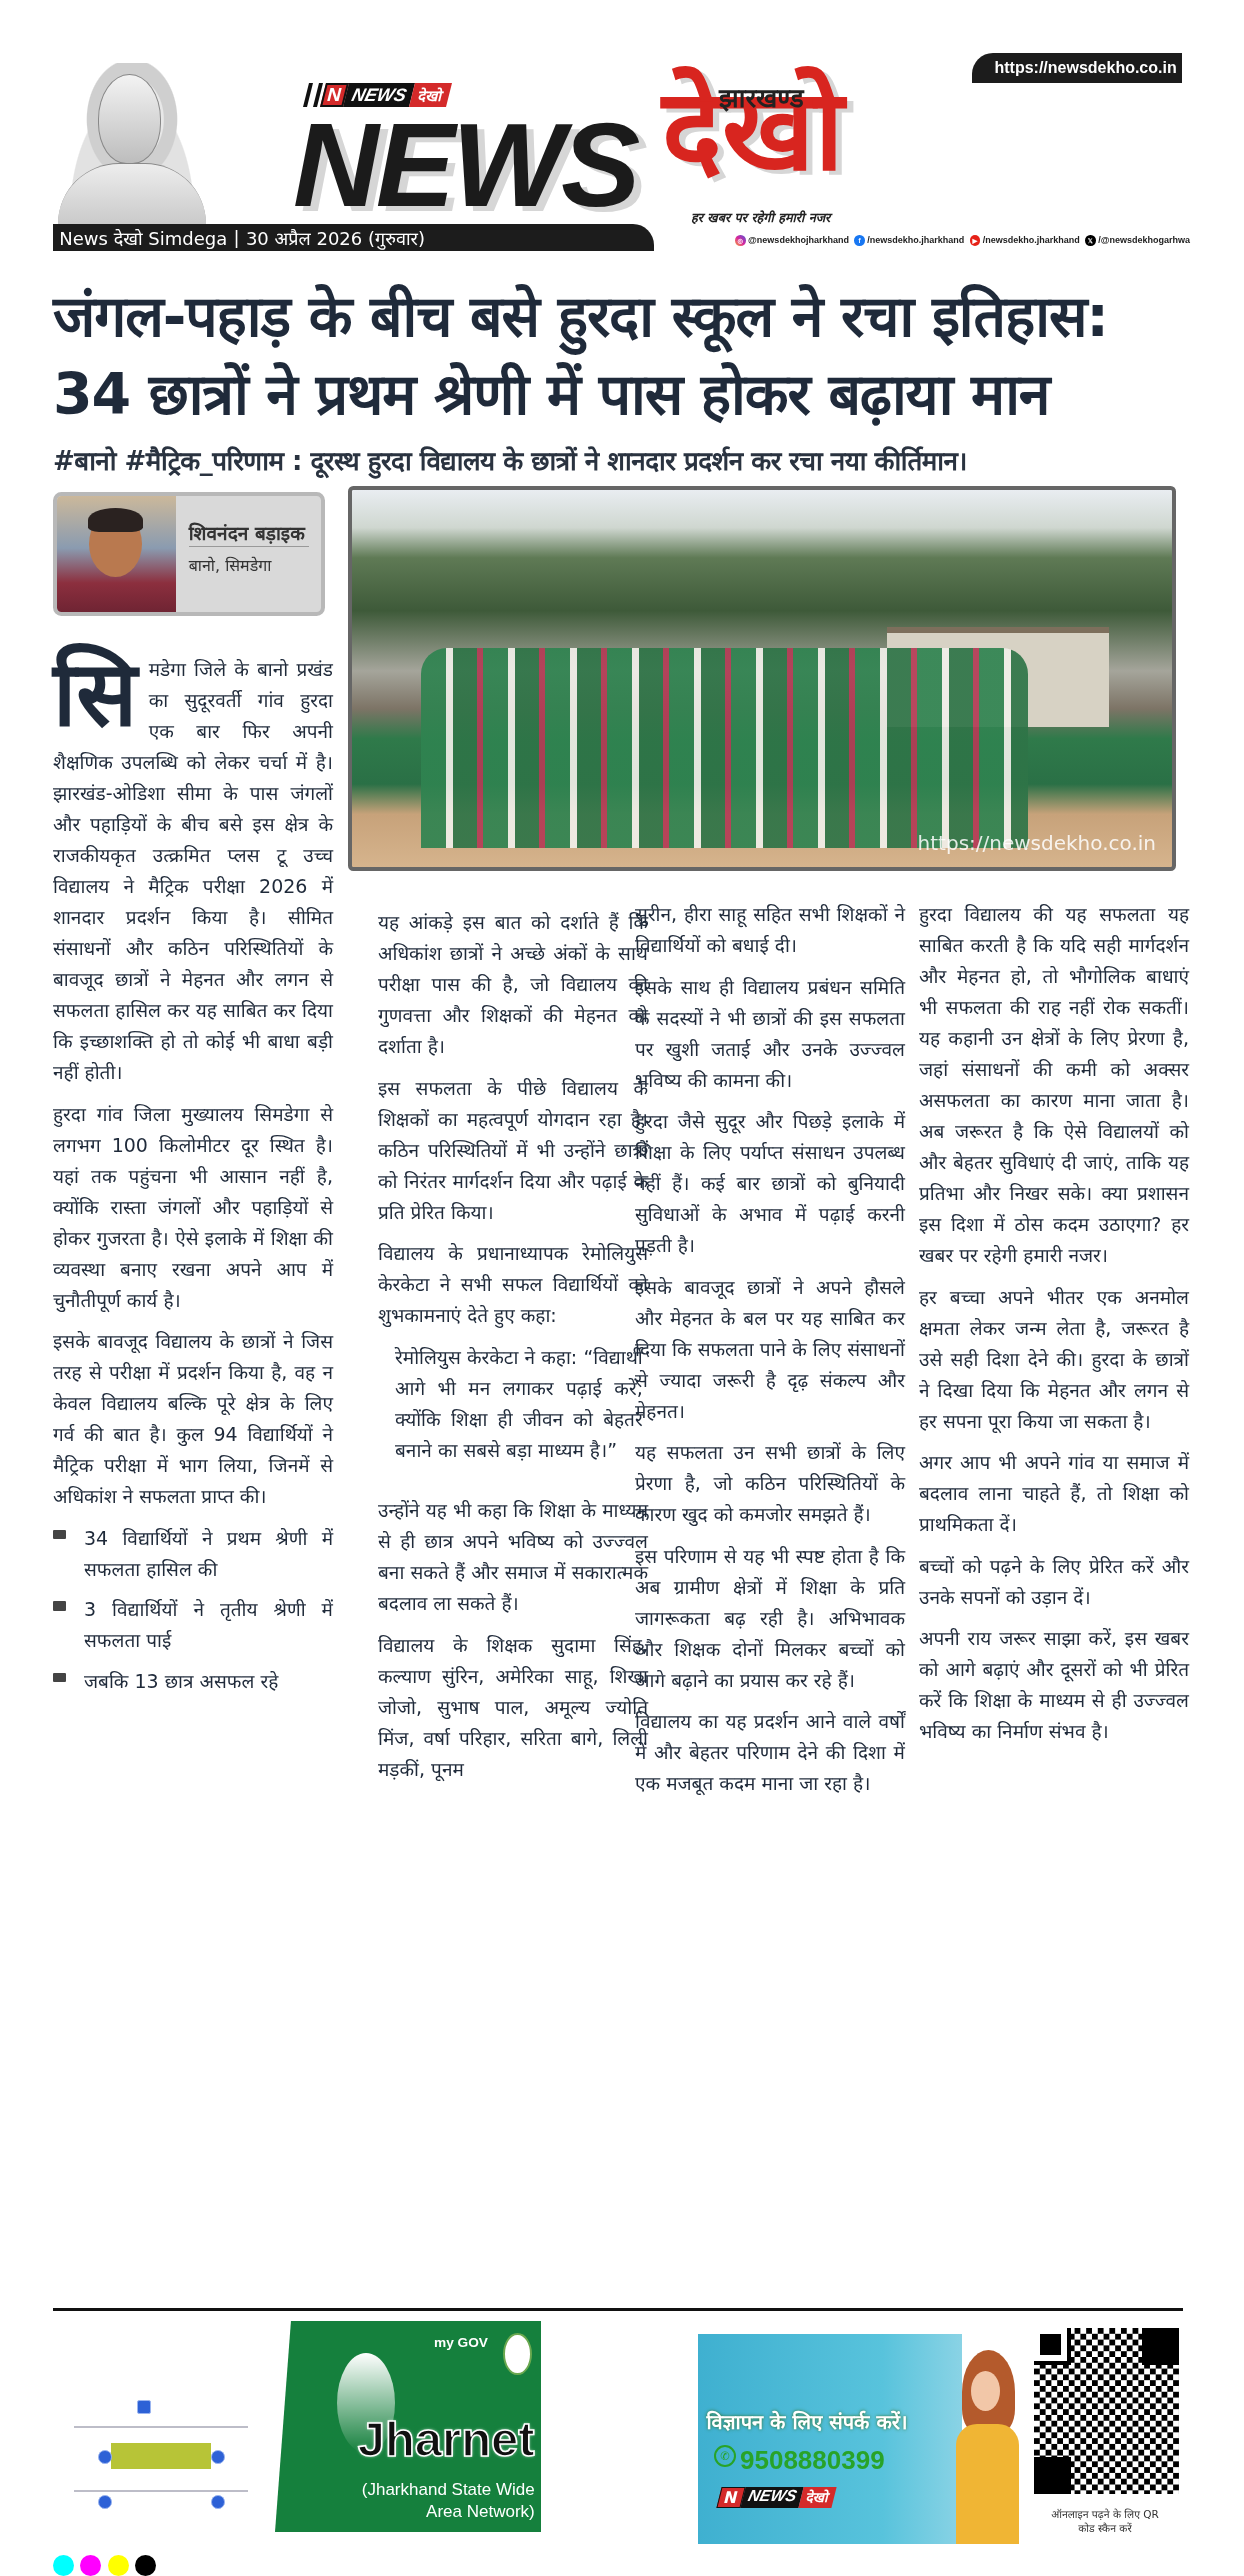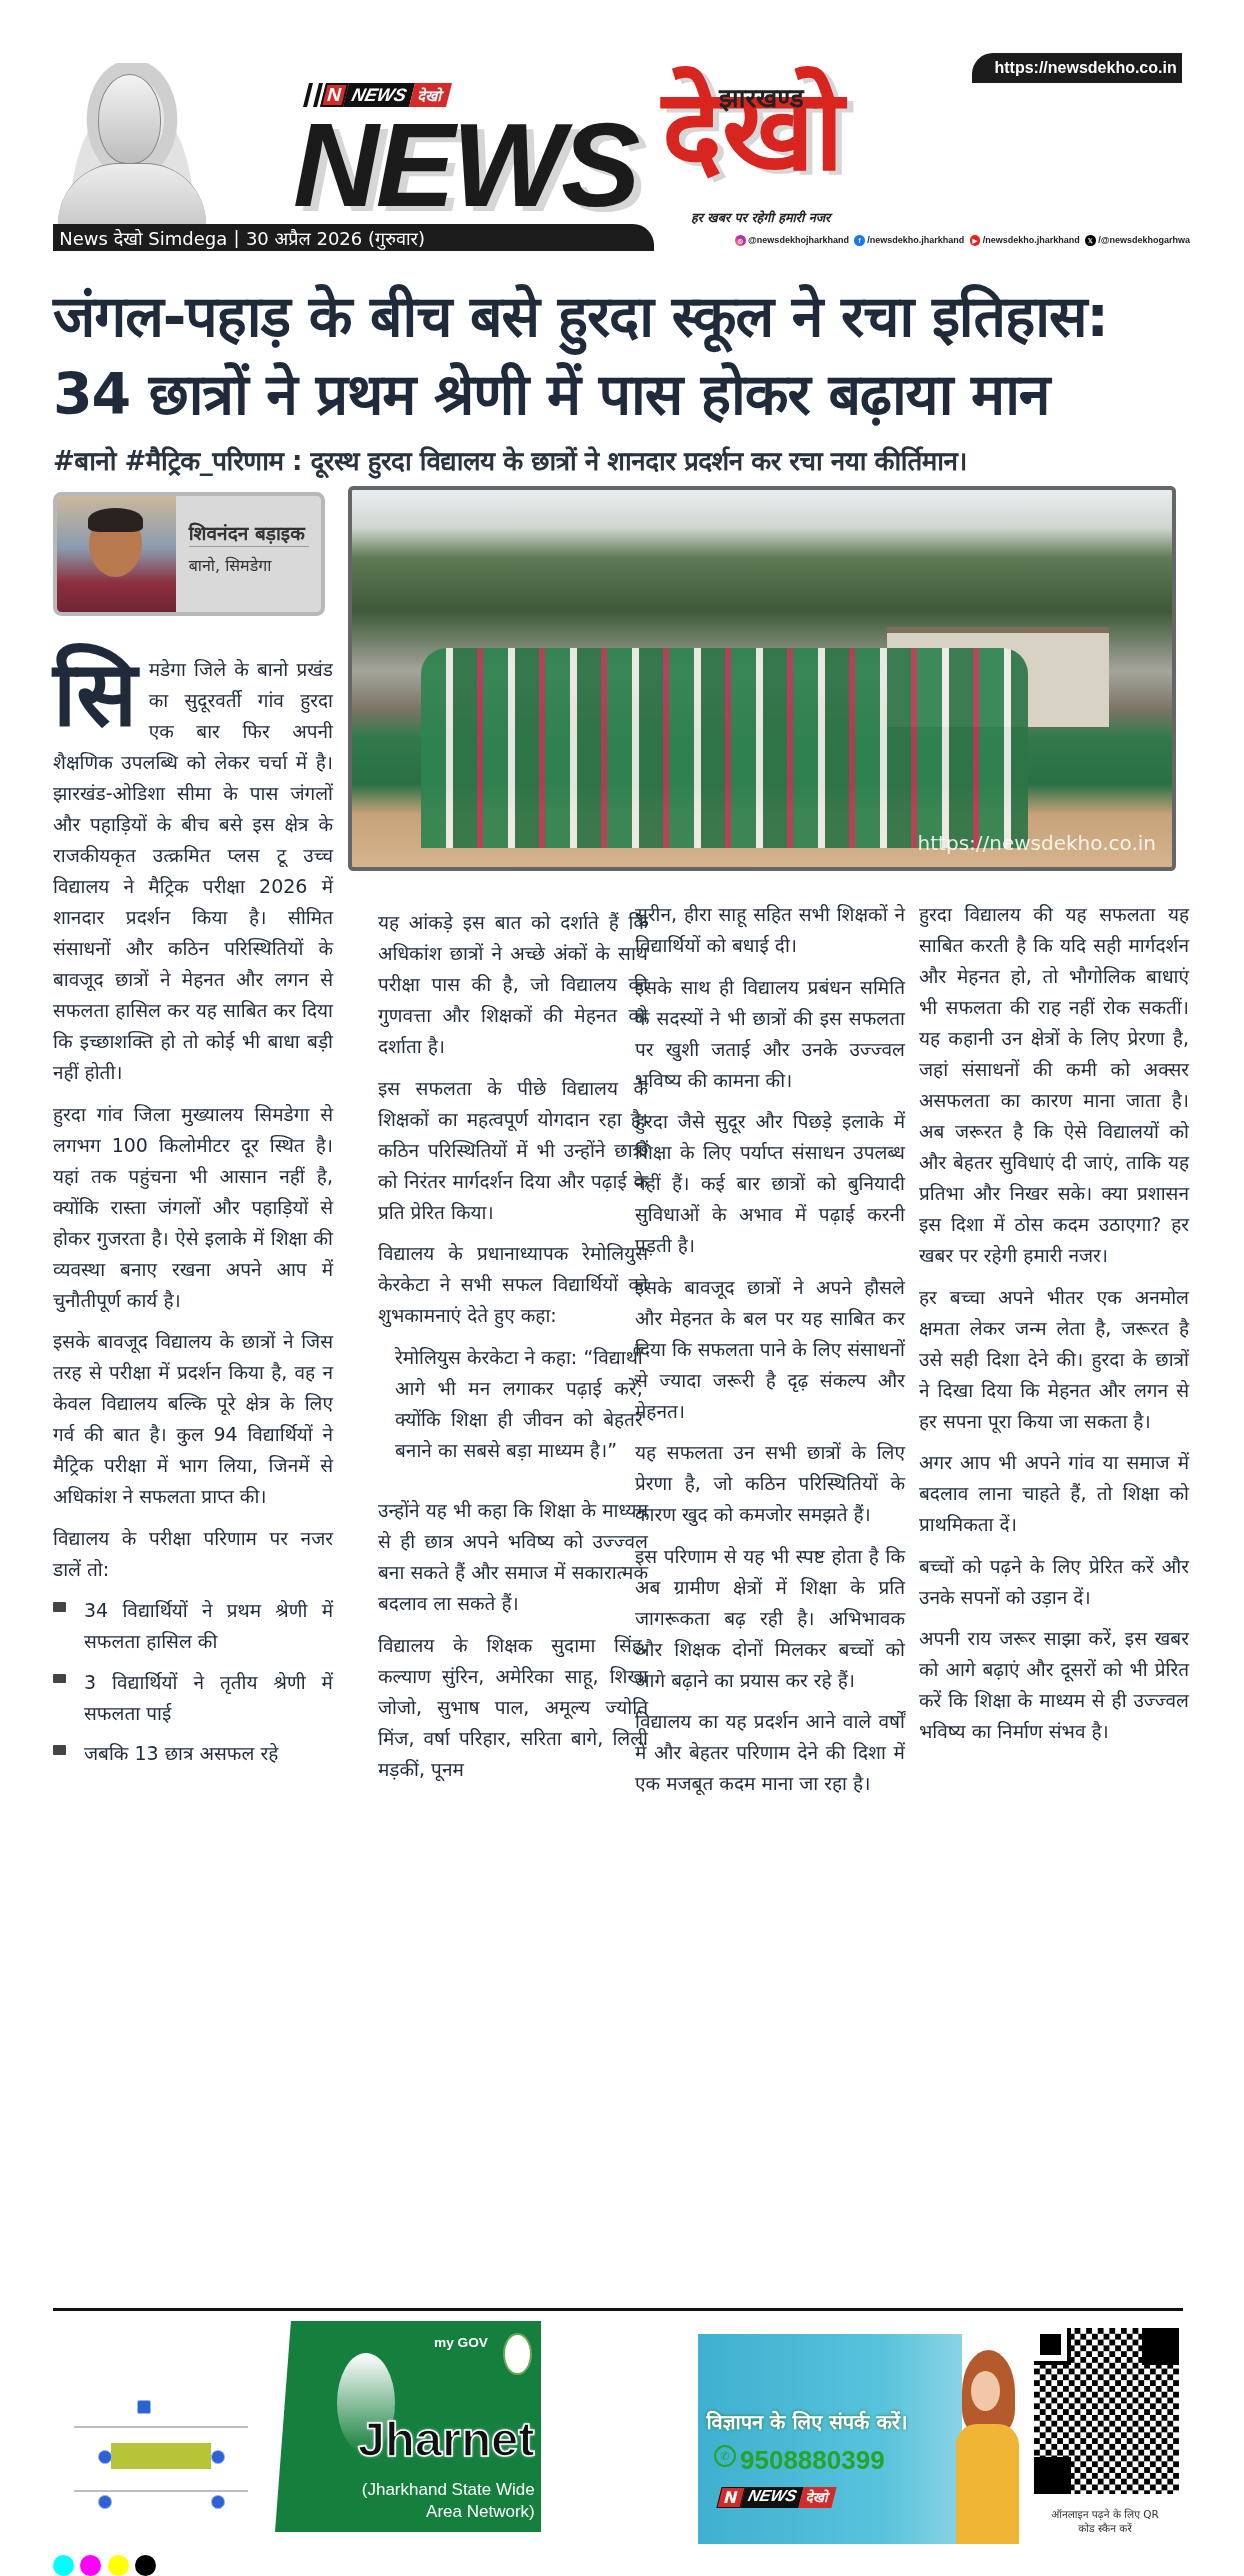--- a/index.html
+++ b/index.html
@@ -224,21 +224,20 @@
   <span class="wm">https://newsdekho.co.in</span>
 </figure>
 
 <section class="col col-1">
   <p>
     <span class="dropcap">सि</span>
     <span>मडेगा जिले के बानो प्रखंड का सुदूरवर्ती गांव हुरदा एक बार फिर अपनी शैक्षणिक उपलब्धि को लेकर चर्चा में है। झारखंड-ओडिशा सीमा के पास जंगलों और पहाड़ियों के बीच बसे इस क्षेत्र के राजकीयकृत उत्क्रमित प्लस टू उच्च विद्यालय ने मैट्रिक परीक्षा 2026 में शानदार प्रदर्शन किया है। सीमित संसाधनों और कठिन परिस्थितियों के बावजूद छात्रों ने मेहनत और लगन से सफलता हासिल कर यह साबित कर दिया कि इच्छाशक्ति हो तो कोई भी बाधा बड़ी नहीं होती।</span>
   </p>
   <p>हुरदा गांव जिला मुख्यालय सिमडेगा से लगभग 100 किलोमीटर दूर स्थित है। यहां तक पहुंचना भी आसान नहीं है, क्योंकि रास्ता जंगलों और पहाड़ियों से होकर गुजरता है। ऐसे इलाके में शिक्षा की व्यवस्था बनाए रखना अपने आप में चुनौतीपूर्ण कार्य है।</p>
   <p>इसके बावजूद विद्यालय के छात्रों ने जिस तरह से परीक्षा में प्रदर्शन किया है, वह न केवल विद्यालय बल्कि पूरे क्षेत्र के लिए गर्व की बात है। कुल 94 विद्यार्थियों ने मैट्रिक परीक्षा में भाग लिया, जिनमें से अधिकांश ने सफलता प्राप्त की।</p>
-  <p>विद्यालय के परीक्षा परिणाम पर नजर डालें तो:</p>
   <ul class="bullets">
     <li>34 विद्यार्थियों ने प्रथम श्रेणी में सफलता हासिल की</li>
     <li>3 विद्यार्थियों ने तृतीय श्रेणी में सफलता पाई</li>
     <li>जबकि 13 छात्र असफल रहे</li>
   </ul>
 </section>
 
 <section class="col col-2">
   <p>यह आंकड़े इस बात को दर्शाते हैं कि अधिकांश छात्रों ने अच्छे अंकों के साथ परीक्षा पास की है, जो विद्यालय की गुणवत्ता और शिक्षकों की मेहनत को दर्शाता है।</p>
   <p>इस सफलता के पीछे विद्यालय के शिक्षकों का महत्वपूर्ण योगदान रहा है। कठिन परिस्थितियों में भी उन्होंने छात्रों को निरंतर मार्गदर्शन दिया और पढ़ाई के प्रति प्रेरित किया।</p>

